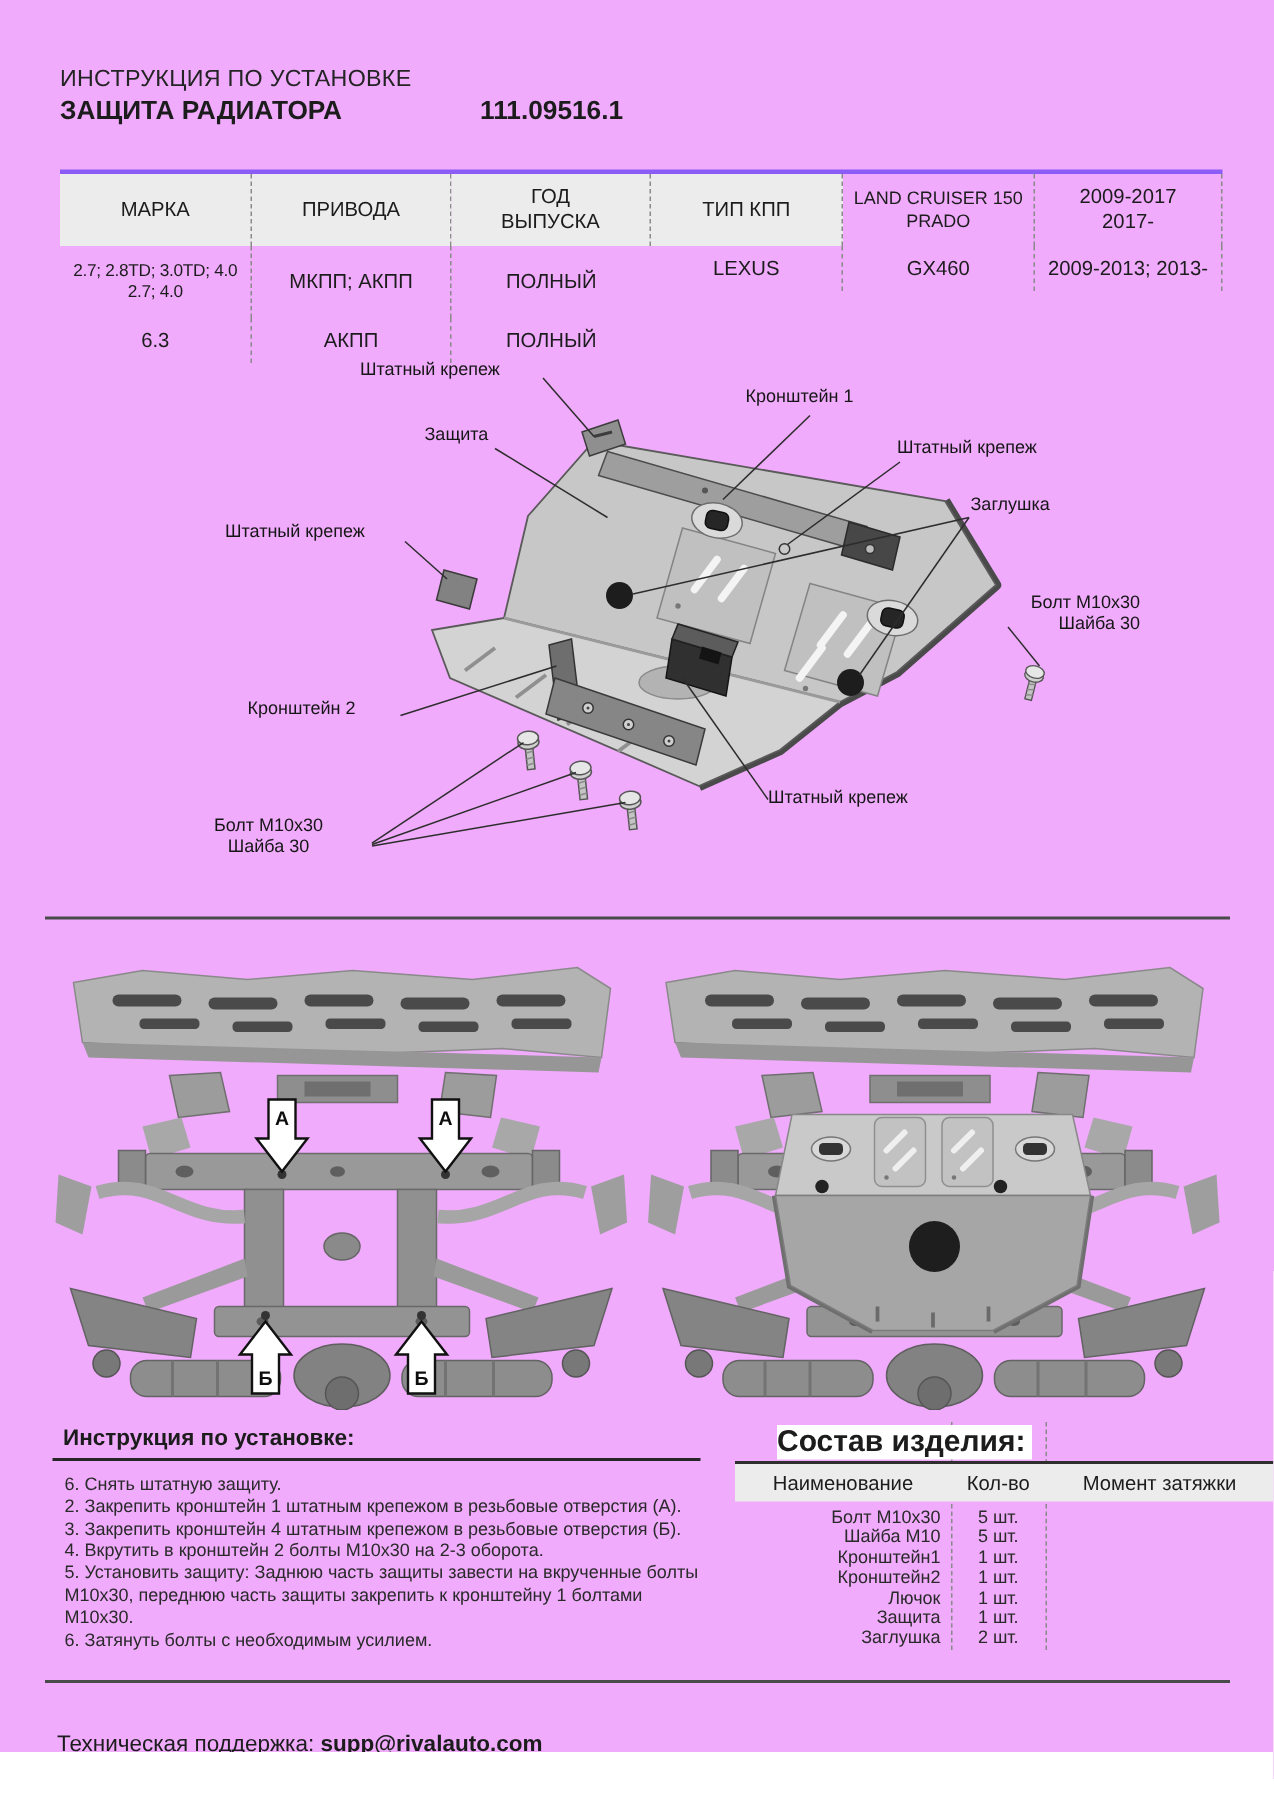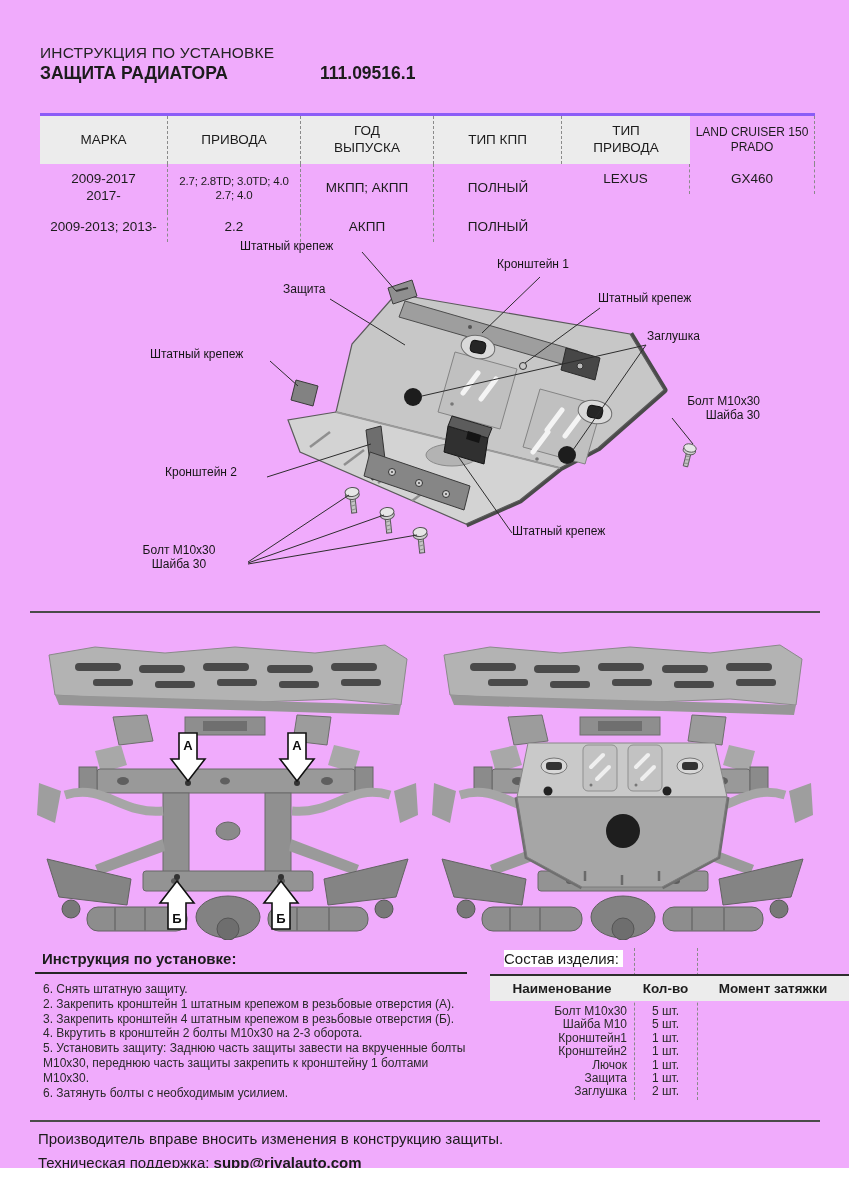--- a/index.html
+++ b/index.html
@@ -29,25 +29,25 @@
   
   .rule{position:absolute;height:0;border-top:2px solid #4a4a4a;}
   
   .instr-head{left:42px;top:950px;font-size:15px;font-weight:bold;}
   .instr-rule{left:35px;top:972px;width:432px;border-top:2px solid #262626;}
   .steps{left:40px;top:982px;width:430px;font-size:12px;line-height:14.8px;color:#2a2a2a;}
   .steps div{padding-left:3px;}
   
   .parts{left:490px;top:948px;width:359px;height:152px;}
   .parts .dash{position:absolute;top:0;height:152px;border-left:1px dashed #8a8a8a;}
-  .parts-head{position:absolute;left:14px;top:2px;font-size:15px;font-weight:normal;background:#fff;padding-right:4px;}
+  .parts-head{position:absolute;left:28px;top:2px;font-size:20px;font-weight:bold;background:#fff;padding-right:4px;}
   .parts-rule{position:absolute;left:0;top:26px;width:359px;border-top:2px solid #2e2e2e;}
   .parts-hrow{position:absolute;left:0;top:28px;width:359px;height:25px;background:#ececec;
               display:grid;grid-template-columns:144px 63px 152px;}
-  .parts-hrow div{display:flex;align-items:center;justify-content:center;font-size:13.5px;font-weight:bold;}
+  .parts-hrow div{display:flex;align-items:center;justify-content:center;font-size:13.5px;}
   .parts-rows{position:absolute;left:0;top:56px;width:359px;}
   .prow{display:grid;grid-template-columns:144px 63px 152px;height:13.4px;font-size:12px;color:#2a2a2a;}
   .prow .n{text-align:right;padding-right:7px;}
   .prow .q{text-align:center;}
   
   .foot1{left:38px;top:1130px;font-size:15px;}
   .foot2{left:38px;top:1154px;font-size:15px;}
   .foot2 b{font-weight:bold;}
   svg text.mk{font-size:13px;font-weight:bold;fill:#0d0d0d;text-anchor:middle;
               font-family:"Liberation Sans",sans-serif;}
@@ -60,36 +60,34 @@
   <div class="abs doc-type">ИНСТРУКЦИЯ ПО УСТАНОВКЕ</div>
   <div class="abs product">ЗАЩИТА РАДИАТОРА</div>
   <div class="abs partnum">111.09516.1</div>
 
   <div class="abs fitment">
     <div class="fc fh">МАРКА</div>
     <div class="fc fh">ПРИВОДА</div>
     <div class="fc fh">ГОД
 ВЫПУСКА</div>
     <div class="fc fh">ТИП КПП</div>
-    <div class="fc fh lastcol">ТИП
-ПРИВОДА</div>
 
     <div class="fc fr1" style="font-size:12px">LAND CRUISER 150
 PRADO</div>
     <div class="fc fr1">2009-2017
 2017-</div>
     <div class="fc fr1 eng">2.7; 2.8TD; 3.0TD; 4.0
 2.7; 4.0</div>
     <div class="fc fr1">МКПП; АКПП</div>
     <div class="fc fr1 lastcol">ПОЛНЫЙ</div>
 
     <div class="fc fr2">LEXUS</div>
     <div class="fc fr2">GX460</div>
     <div class="fc fr2">2009-2013; 2013-</div>
-    <div class="fc fr2">2.2</div>
+    <div class="fc fr2">6.3</div>
     <div class="fc fr2">АКПП</div>
     <div class="fc fr2 lastcol">ПОЛНЫЙ</div>
   </div>
 
   <svg class="abs" style="left:0;top:235px" width="849" height="370" viewBox="0 235 849 370">
     <defs>
       <g id="screw">
         <rect x="-2.5" y="4" width="5" height="17" fill="#c4c4c4" stroke="#555" stroke-width="1"></rect>
         <line x1="-2.5" y1="10" x2="2.5" y2="9" stroke="#8a8a8a"></line>
         <line x1="-2.5" y1="14" x2="2.5" y2="13" stroke="#8a8a8a"></line>
@@ -361,18 +359,17 @@
       </div>
       <div class="prow">
         <div class="n">Заглушка</div>
         <div class="q">2 шт.</div>
         <div class="t"></div>
       </div>
     </div>
   </div>
 
   <div class="rule" style="left:30px;top:1120px;width:790px"></div>
-  <div class="abs foot1">Производитель вправе вносить изменения в конструкцию защиты.</div>
   <div class="abs foot2">
     <span>Техническая поддержка: </span><b>supp@rivalauto.com</b>
   </div>
 
 </div>
 
 </body></html>

